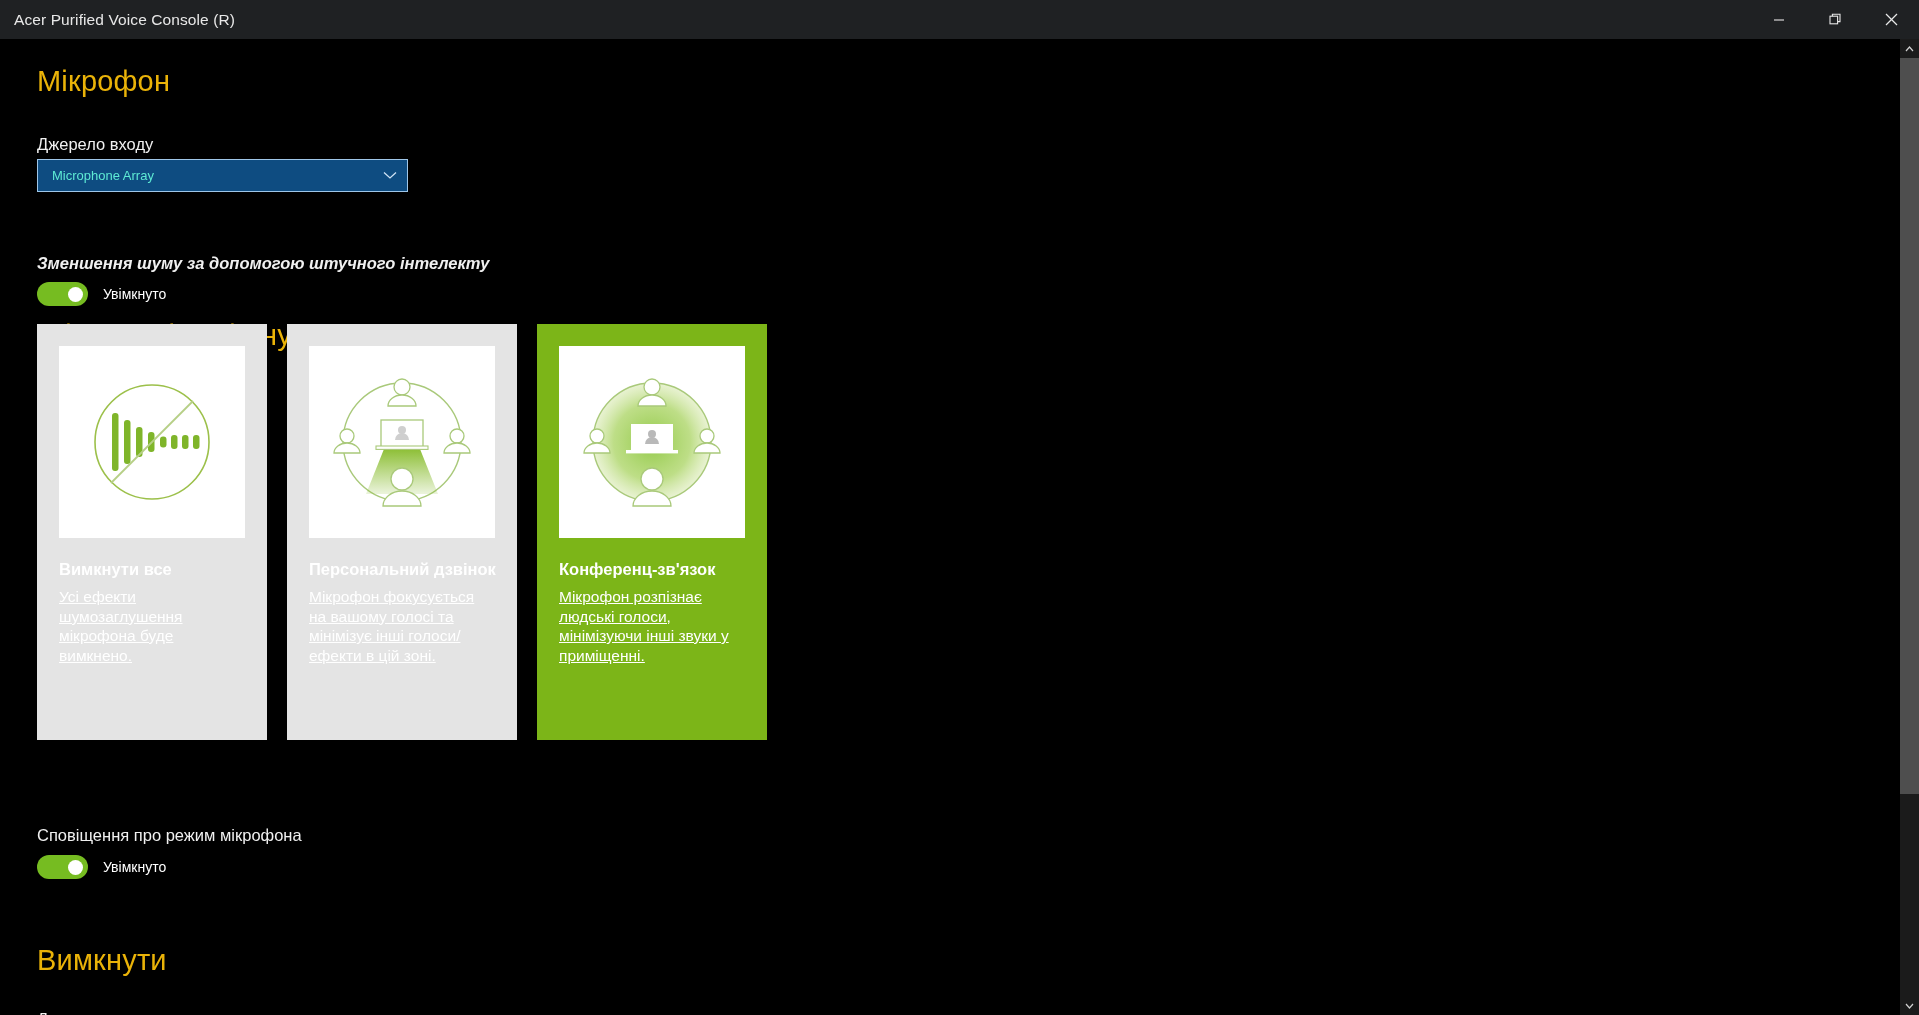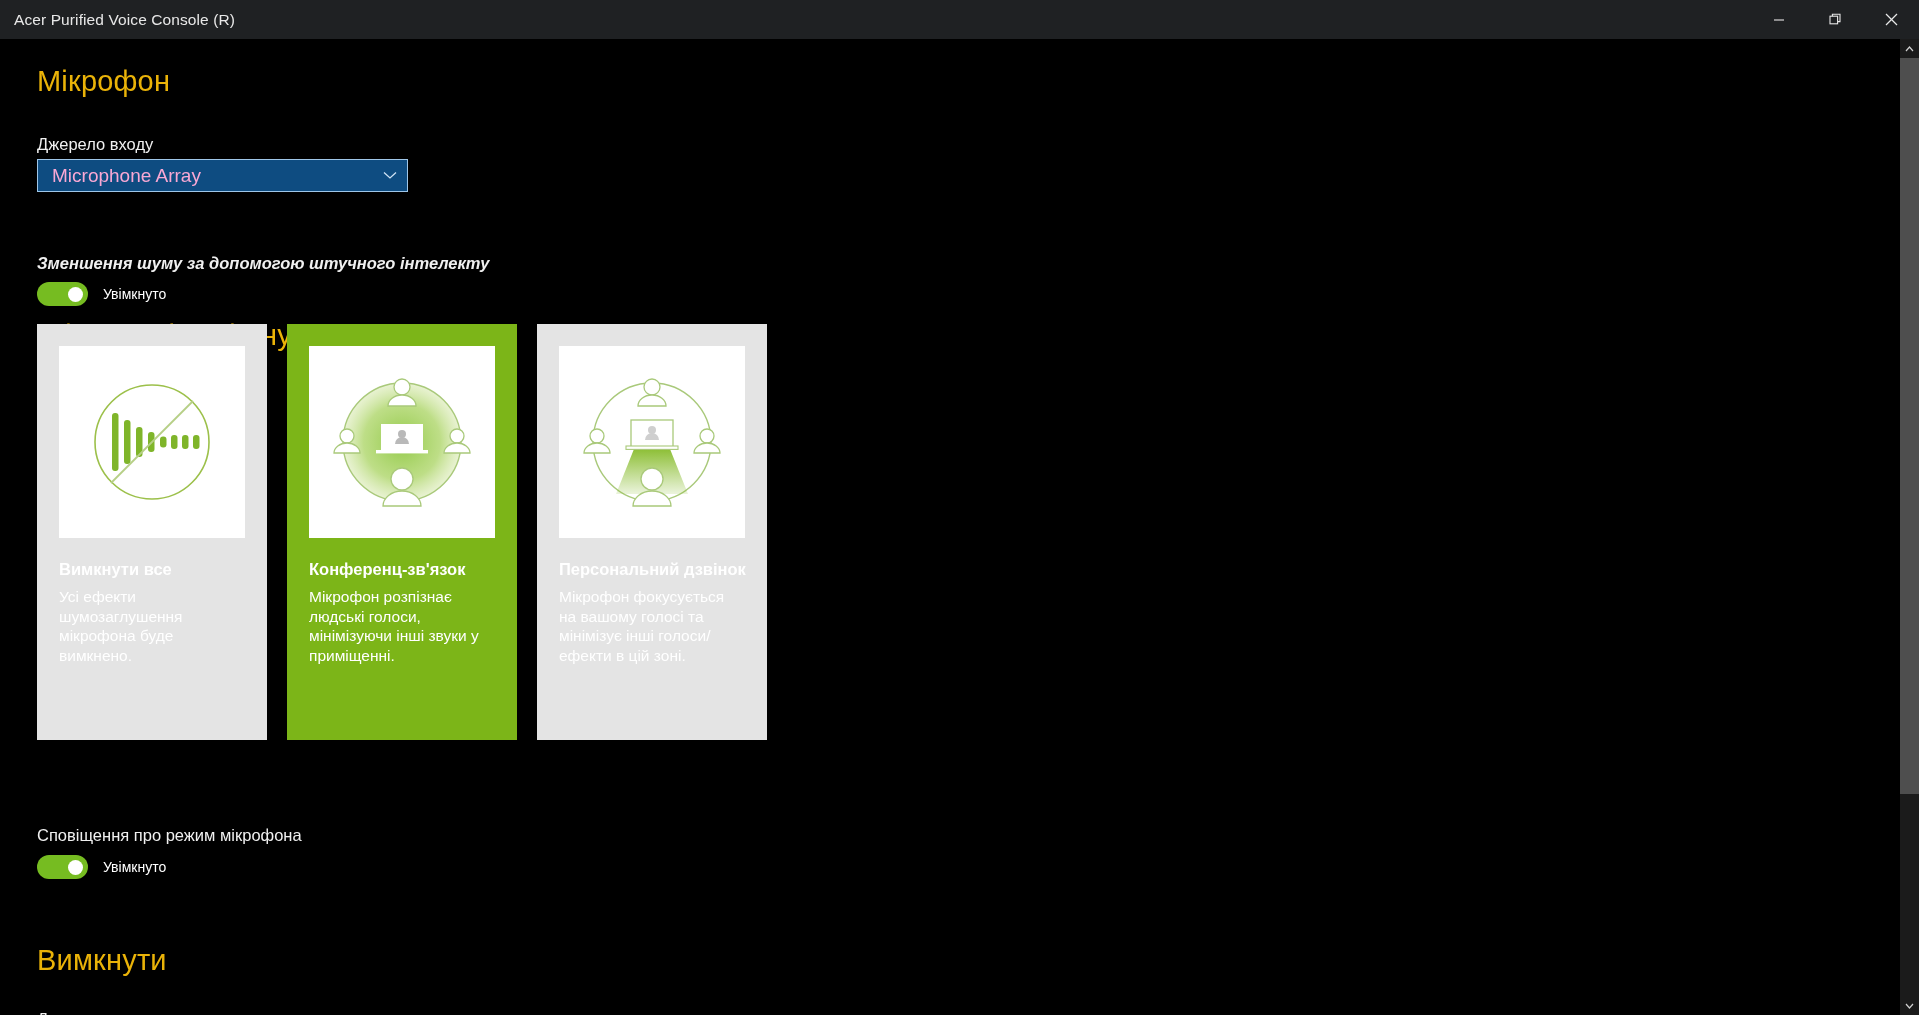--- a/index.html
+++ b/index.html
@@ -50,21 +50,21 @@
   .combo {
     height: 33px; width: 371px;
     display: flex; align-items: center;
     padding: 0 10px 0 14px;
   }
   .combo.focused {
     background: #0e4c81;
     border: 1.5px solid #9fc6e8;
   }
   .combo-value {
-    color: #f9a8d4; font-size: 19px;
+    color: #5eead4; font-size: 13px;
     flex: 1; white-space: nowrap; overflow: hidden;
   }
   .chev { width: 14px; height: 9px; flex: 0 0 auto; }
 
   
   .toggle-row { display: flex; align-items: center; gap: 15px; }
   .toggle {
     width: 51px; height: 24px; border-radius: 12px;
     background: #76bc21; position: relative; flex: 0 0 auto;
   }
@@ -91,20 +91,21 @@
   .card-icon svg { display: block; }
   .card-title {
     margin-top: 22px;
     font-size: 16.5px; font-weight: 700; color: #ffffff;
     white-space: nowrap;
   }
   .card-desc {
     margin-top: 8px;
     font-size: 15.5px; font-weight: 400; color: #ffffff;
     line-height: 19.5px;
+    text-decoration: underline;
   }
 
   
   .scrollbar {
     position: absolute; top: 39px; right: 0;
     width: 19px; height: 976px; background: #1b1b1b;
   }
   .sb-arrow {
     width: 19px; height: 19px;
     display: flex; align-items: center; justify-content: center;
@@ -177,20 +178,51 @@
             <rect x="82" y="68.5" width="6.5" height="11" rx="3"></rect>
             <rect x="93" y="67" width="6.5" height="14" rx="3"></rect>
             <rect x="104" y="67" width="6.5" height="14" rx="3"></rect>
             <rect x="115" y="67" width="6.5" height="14" rx="3"></rect>
           </g>
           <line x1="33" y1="115" x2="115" y2="33" stroke="#b6cf86" stroke-width="1.8"></line>
         </svg>
       </div>
       <div class="card-title">Вимкнути все</div>
       <div class="card-desc">Усі ефекти шумозаглушення мікрофона буде вимкнено.</div>
+    </div>
+
+    <div class="card">
+      <div class="card-icon">
+        <svg width="152" height="152" viewBox="0 0 152 152">
+          <defs>
+            <linearGradient id="beam" x1="0" y1="0" x2="0" y2="1">
+              <stop offset="0%" stop-color="#7cb518" stop-opacity="0.95"></stop>
+              <stop offset="100%" stop-color="#7cb518" stop-opacity="0.15"></stop>
+            </linearGradient>
+          </defs>
+          <circle cx="76" cy="76" r="59" fill="none" stroke="#a9c97a" stroke-width="1.4"></circle>
+          <polygon points="60,78 92,78 112,128 40,128" fill="url(#beam)"></polygon>
+          <rect x="55" y="54" width="42" height="28" fill="#ffffff" stroke="#a9c97a" stroke-width="1.3"></rect>
+          <rect x="50" y="80" width="52" height="3.4" fill="#ffffff" stroke="#a9c97a" stroke-width="1.1"></rect>
+          <circle cx="76" cy="64" r="4" fill="#cfcfcf"></circle>
+          <path d="M69,74 a7,7 0 0 1 14,0 z" fill="#cfcfcf"></path>
+          <g fill="#ffffff" stroke="#a9c97a" stroke-width="1.3">
+            <circle cx="76" cy="21" r="8"></circle>
+            <path d="M62,40 a14,11 0 0 1 28,0 z"></path>
+            <circle cx="21" cy="70" r="7"></circle>
+            <path d="M8,87 a13,10 0 0 1 26,0 z"></path>
+            <circle cx="131" cy="70" r="7"></circle>
+            <path d="M118,87 a13,10 0 0 1 26,0 z"></path>
+            <circle cx="76" cy="113" r="11"></circle>
+            <path d="M57,140 a19,15 0 0 1 38,0 z"></path>
+          </g>
+        </svg>
+      </div>
+      <div class="card-title">Персональний дзвінок</div>
+      <div class="card-desc">Мікрофон фокусується на вашому голосі та мінімізує інші голоси/ефекти в цій зоні.</div>
     </div>
 
     <div class="card selected">
       <div class="card-icon">
         <svg width="152" height="152" viewBox="0 0 152 152">
           <defs>
             <radialGradient id="glow" cx="50%" cy="50%" r="50%">
               <stop offset="0%" stop-color="#8cc63f" stop-opacity="0.95"></stop>
               <stop offset="65%" stop-color="#a8d35f" stop-opacity="0.75"></stop>
               <stop offset="100%" stop-color="#cde39b" stop-opacity="0.45"></stop>
@@ -209,51 +241,20 @@
             <circle cx="131" cy="70" r="7"></circle>
             <path d="M118,87 a13,10 0 0 1 26,0 z"></path>
             <circle cx="76" cy="113" r="11"></circle>
             <path d="M57,140 a19,15 0 0 1 38,0 z"></path>
           </g>
         </svg>
       </div>
       <div class="card-title">Конференц-зв'язок</div>
       <div class="card-desc">Мікрофон розпізнає людські голоси, мінімізуючи інші звуки у приміщенні.</div>
     </div>
-
-    <div class="card">
-      <div class="card-icon">
-        <svg width="152" height="152" viewBox="0 0 152 152">
-          <defs>
-            <linearGradient id="beam" x1="0" y1="0" x2="0" y2="1">
-              <stop offset="0%" stop-color="#7cb518" stop-opacity="0.95"></stop>
-              <stop offset="100%" stop-color="#7cb518" stop-opacity="0.15"></stop>
-            </linearGradient>
-          </defs>
-          <circle cx="76" cy="76" r="59" fill="none" stroke="#a9c97a" stroke-width="1.4"></circle>
-          <polygon points="60,78 92,78 112,128 40,128" fill="url(#beam)"></polygon>
-          <rect x="55" y="54" width="42" height="28" fill="#ffffff" stroke="#a9c97a" stroke-width="1.3"></rect>
-          <rect x="50" y="80" width="52" height="3.4" fill="#ffffff" stroke="#a9c97a" stroke-width="1.1"></rect>
-          <circle cx="76" cy="64" r="4" fill="#cfcfcf"></circle>
-          <path d="M69,74 a7,7 0 0 1 14,0 z" fill="#cfcfcf"></path>
-          <g fill="#ffffff" stroke="#a9c97a" stroke-width="1.3">
-            <circle cx="76" cy="21" r="8"></circle>
-            <path d="M62,40 a14,11 0 0 1 28,0 z"></path>
-            <circle cx="21" cy="70" r="7"></circle>
-            <path d="M8,87 a13,10 0 0 1 26,0 z"></path>
-            <circle cx="131" cy="70" r="7"></circle>
-            <path d="M118,87 a13,10 0 0 1 26,0 z"></path>
-            <circle cx="76" cy="113" r="11"></circle>
-            <path d="M57,140 a19,15 0 0 1 38,0 z"></path>
-          </g>
-        </svg>
-      </div>
-      <div class="card-title">Персональний дзвінок</div>
-      <div class="card-desc">Мікрофон фокусується на вашому голосі та мінімізує інші голоси/ефекти в цій зоні.</div>
-    </div>
   </div>
 
   <div class="field-label" style="position:absolute; left:37px; top:787px;">Сповіщення про режим мікрофона</div>
   <div class="toggle-row" style="position:absolute; left:37px; top:816px;">
     <div class="toggle">
       <div class="knob"></div>
     </div>
     <span class="toggle-text">Увімкнуто</span>
   </div>
 

